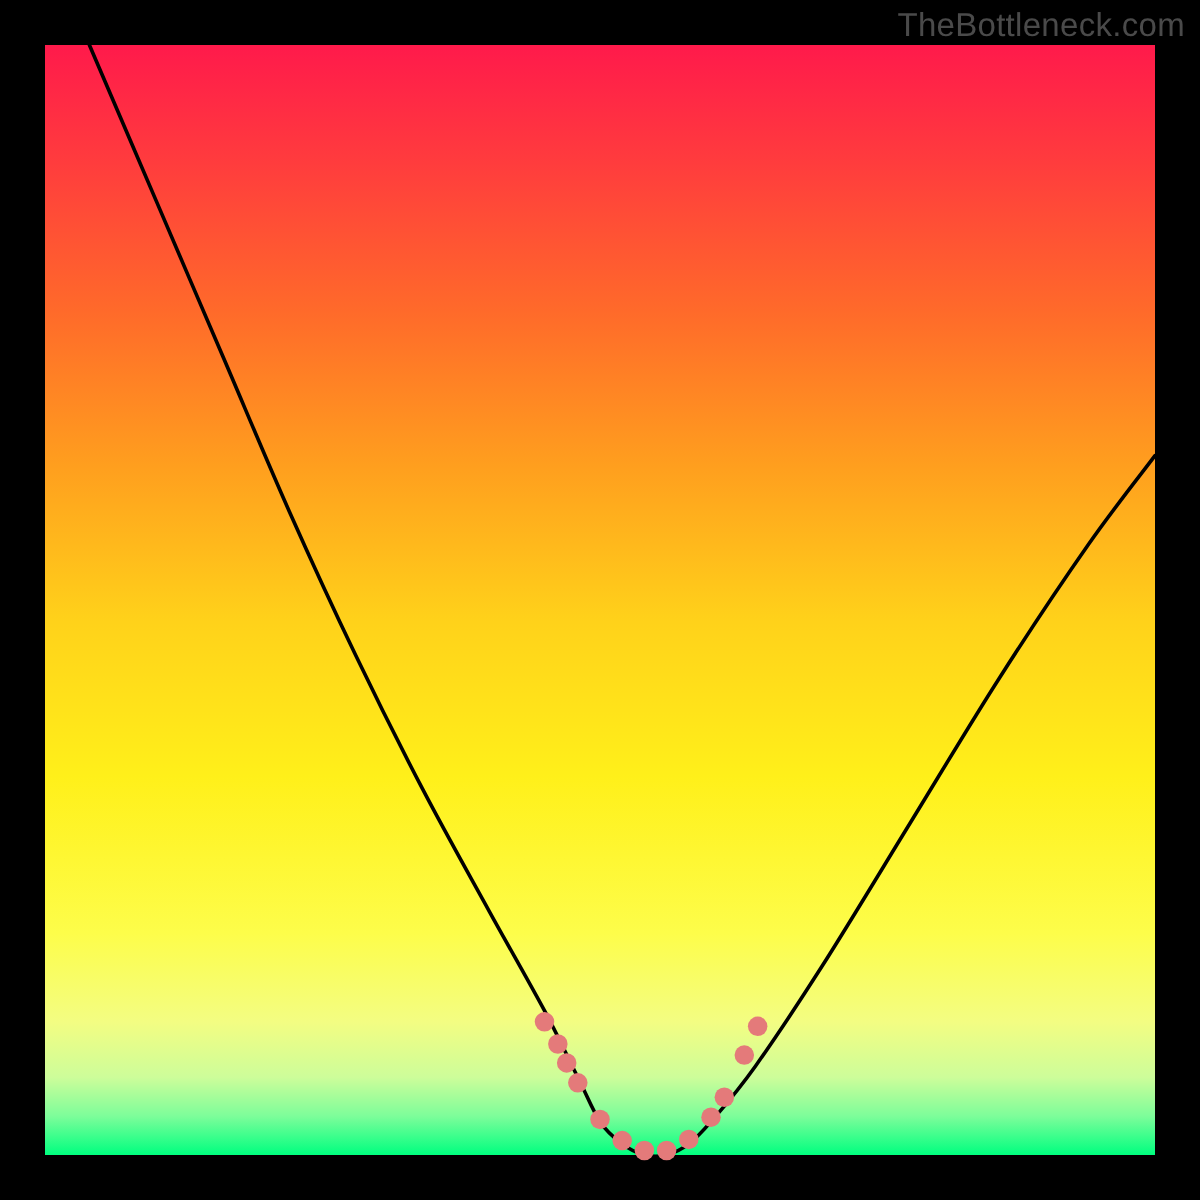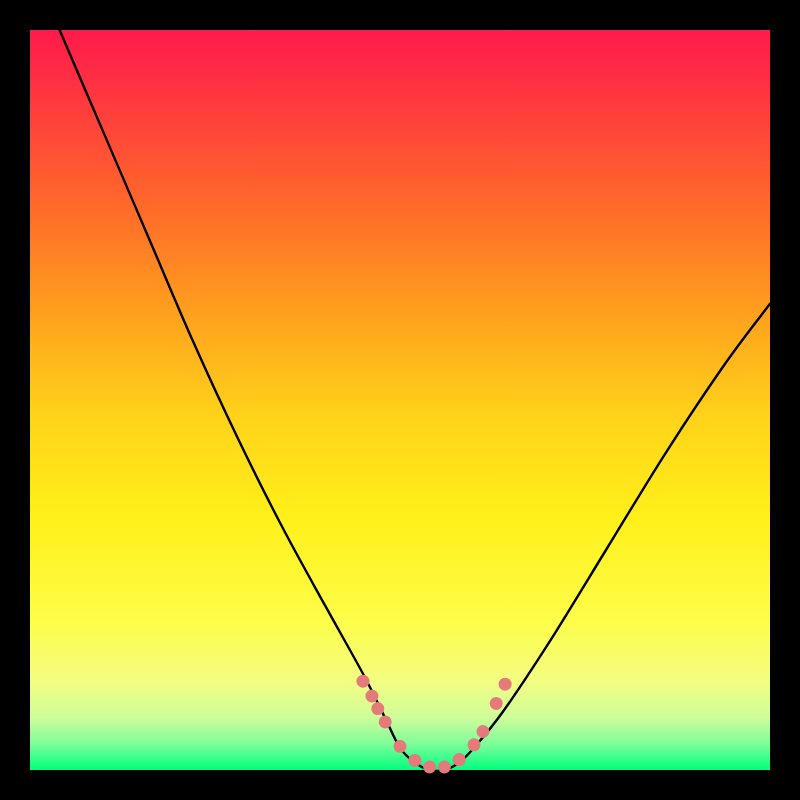--- a/index.html
+++ b/index.html
@@ -77,13 +77,14 @@
           <circle cx="414.4" cy="737.0" r="6.5" fill="#e47a7a"></circle>
           <circle cx="429.2" cy="729.6" r="6.5" fill="#e47a7a"></circle>
           <circle cx="444.0" cy="714.8" r="6.5" fill="#e47a7a"></circle>
           <circle cx="452.9" cy="701.5" r="6.5" fill="#e47a7a"></circle>
           <circle cx="466.2" cy="673.4" r="6.5" fill="#e47a7a"></circle>
           <circle cx="475.1" cy="654.2" r="6.5" fill="#e47a7a"></circle>
         </g>
     </svg>
   </div>
 
+  <div class="watermark">TheBottleneck.com</div>
 </div>
 
 </body></html>

